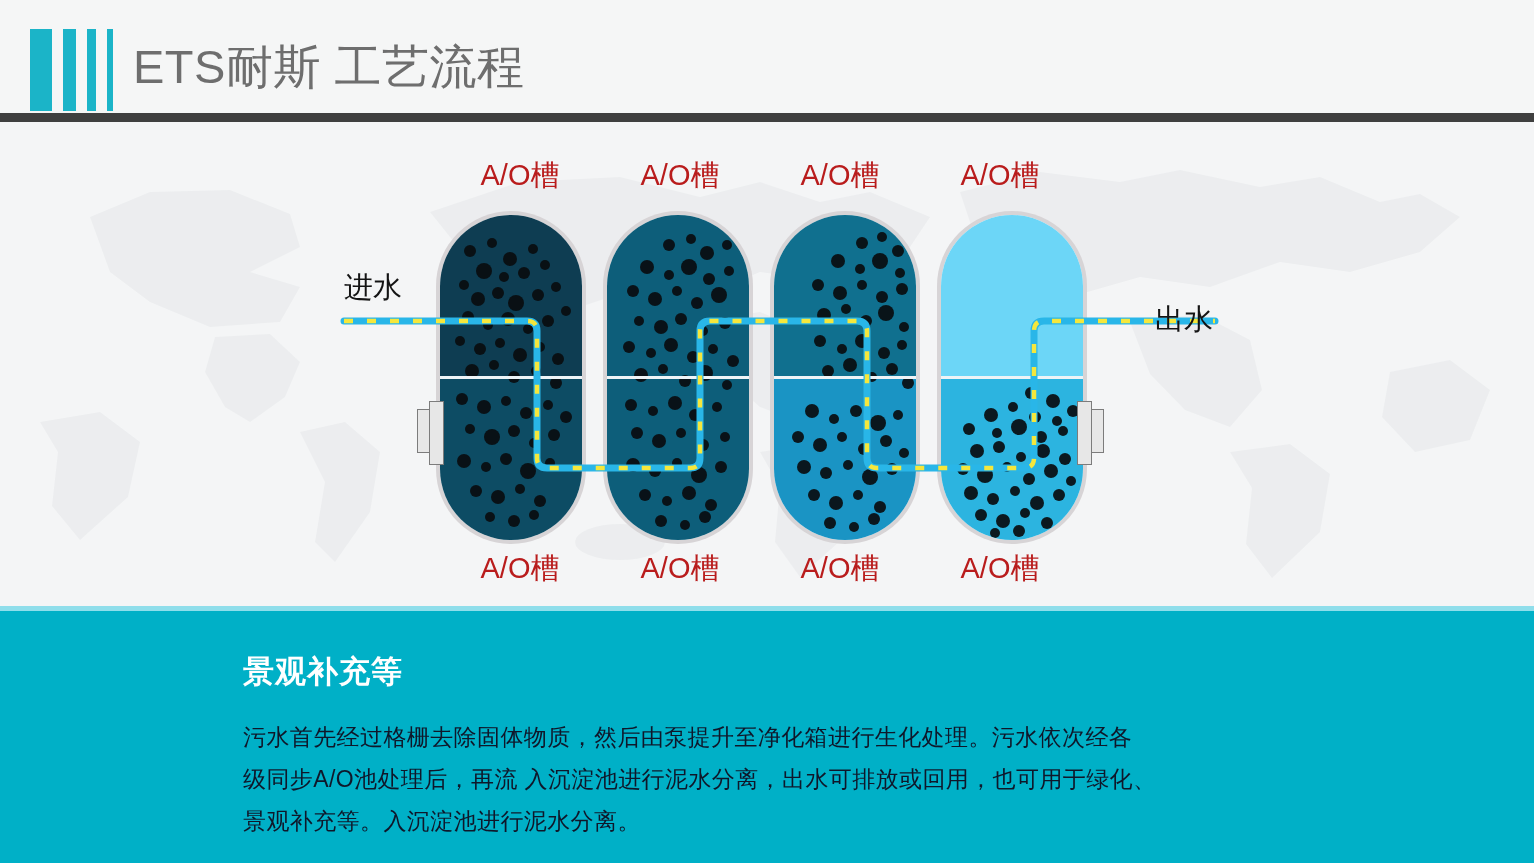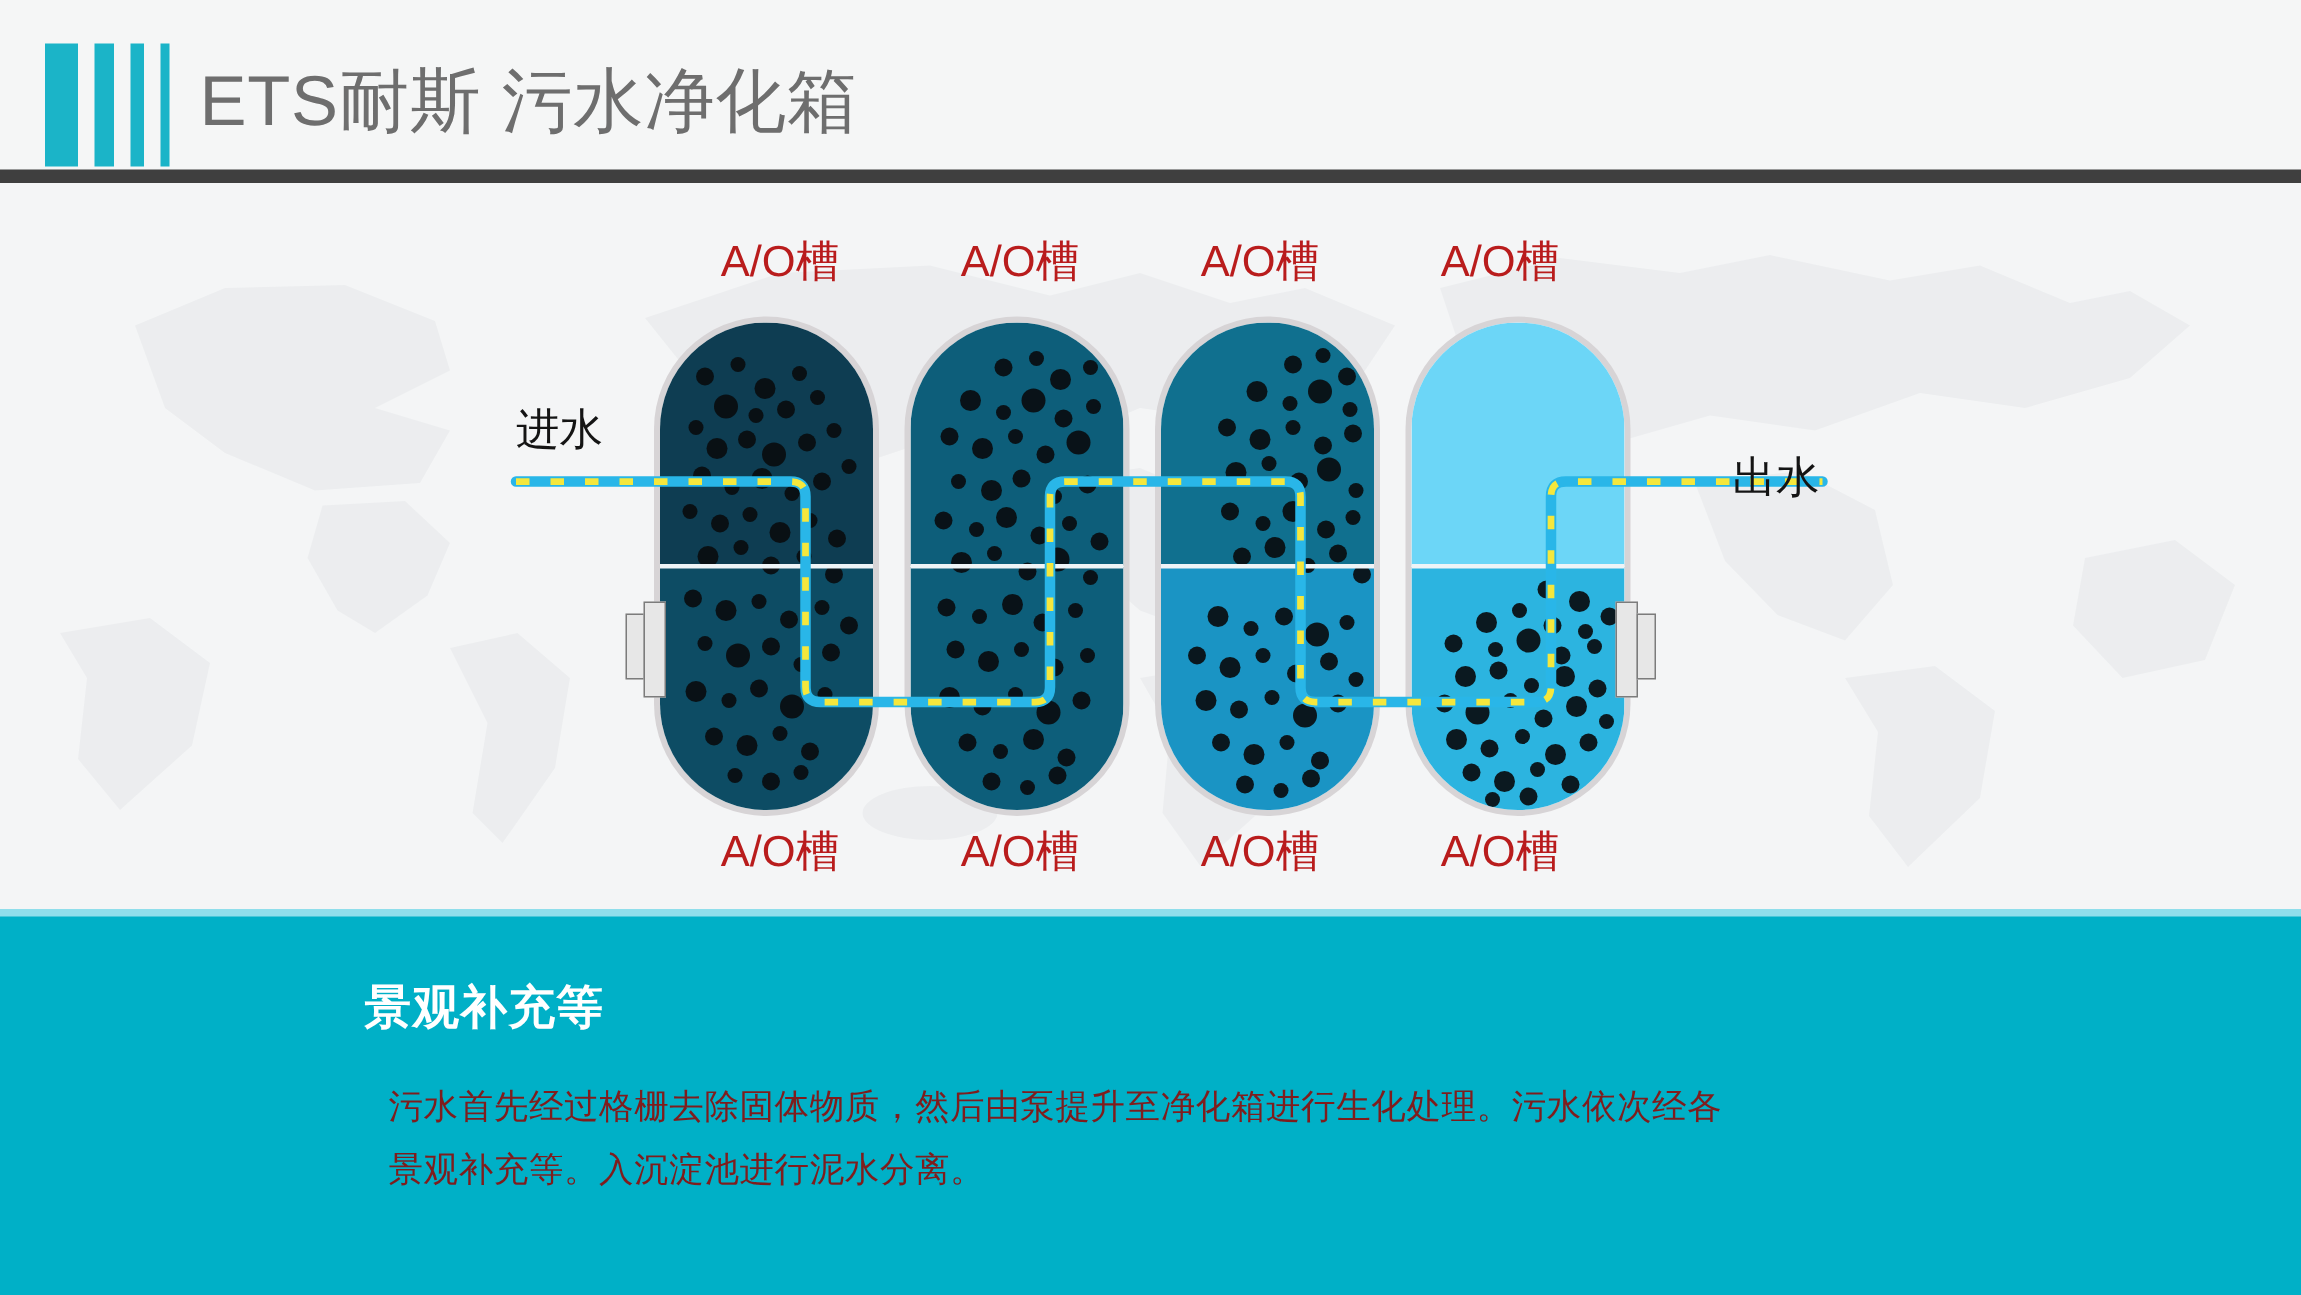--- a/index.html
+++ b/index.html
@@ -74,21 +74,21 @@
 
   .io-label{position:absolute;font-size:29px;line-height:36px;color:#141414;z-index:7;}
   .io-in{left:344px;top:147px;}
   .io-out{left:1155px;top:148px;margin-top:31px;}
 
   
   .footer{position:absolute;left:0;top:606px;width:1534px;height:257px;background:#00b0c7;}
   .footer-topline{position:absolute;left:0;top:0;width:1534px;height:5px;background:#8fdeeb;}
   .footer-inner{position:absolute;left:243px;top:44px;width:1050px;}
   .footer-title{font-size:31px;line-height:44px;color:#ffffff;font-weight:bold;letter-spacing:1px;}
-  .footer-body{margin-top:22px;font-size:23px;line-height:42px;color:#7f1d1d;letter-spacing:.4px;margin-left:16px;}
+  .footer-body{margin-top:22px;font-size:23px;line-height:42px;color:#0f172a;letter-spacing:.4px;}
   .footer-body p{margin:0;}
 </style>
 </head>
 <body>
 
 <div id="stage">
 
   <div class="worldmap">
     <svg viewBox="0 0 1534 484" preserveAspectRatio="none" aria-hidden="true">
       <g fill="#e6e8ea">
@@ -110,21 +110,21 @@
     </svg>
   </div>
 
   <div class="header">
     <div class="header-bars">
       <div class="hb hb1"></div>
       <div class="hb hb2"></div>
       <div class="hb hb3"></div>
       <div class="hb hb4"></div>
     </div>
-    <div class="header-title">ETS耐斯 污水净化箱</div>
+    <div class="header-title">ETS耐斯 工艺流程</div>
     <div class="header-rule"></div>
   </div>
 
   <div class="diagram">
 
     <div class="label-row top">
       <div class="lbl">A/O槽</div>
       <div class="lbl">A/O槽</div>
       <div class="lbl">A/O槽</div>
       <div class="lbl">A/O槽</div>
@@ -410,18 +410,19 @@
     <div class="io-label io-in">进水</div>
     <div class="io-label io-out">出水</div>
   </div>
 
   <div class="footer">
     <div class="footer-topline"></div>
     <div class="footer-inner">
       <div class="footer-title">景观补充等</div>
       <div class="footer-body">
         <p>污水首先经过格栅去除固体物质，然后由泵提升至净化箱进行生化处理。污水依次经各</p>
+        <p>级同步A/O池处理后，再流 入沉淀池进行泥水分离，出水可排放或回用，也可用于绿化、</p>
         <p>景观补充等。入沉淀池进行泥水分离。</p>
       </div>
     </div>
   </div>
 
 </div>
 
 </body></html>

